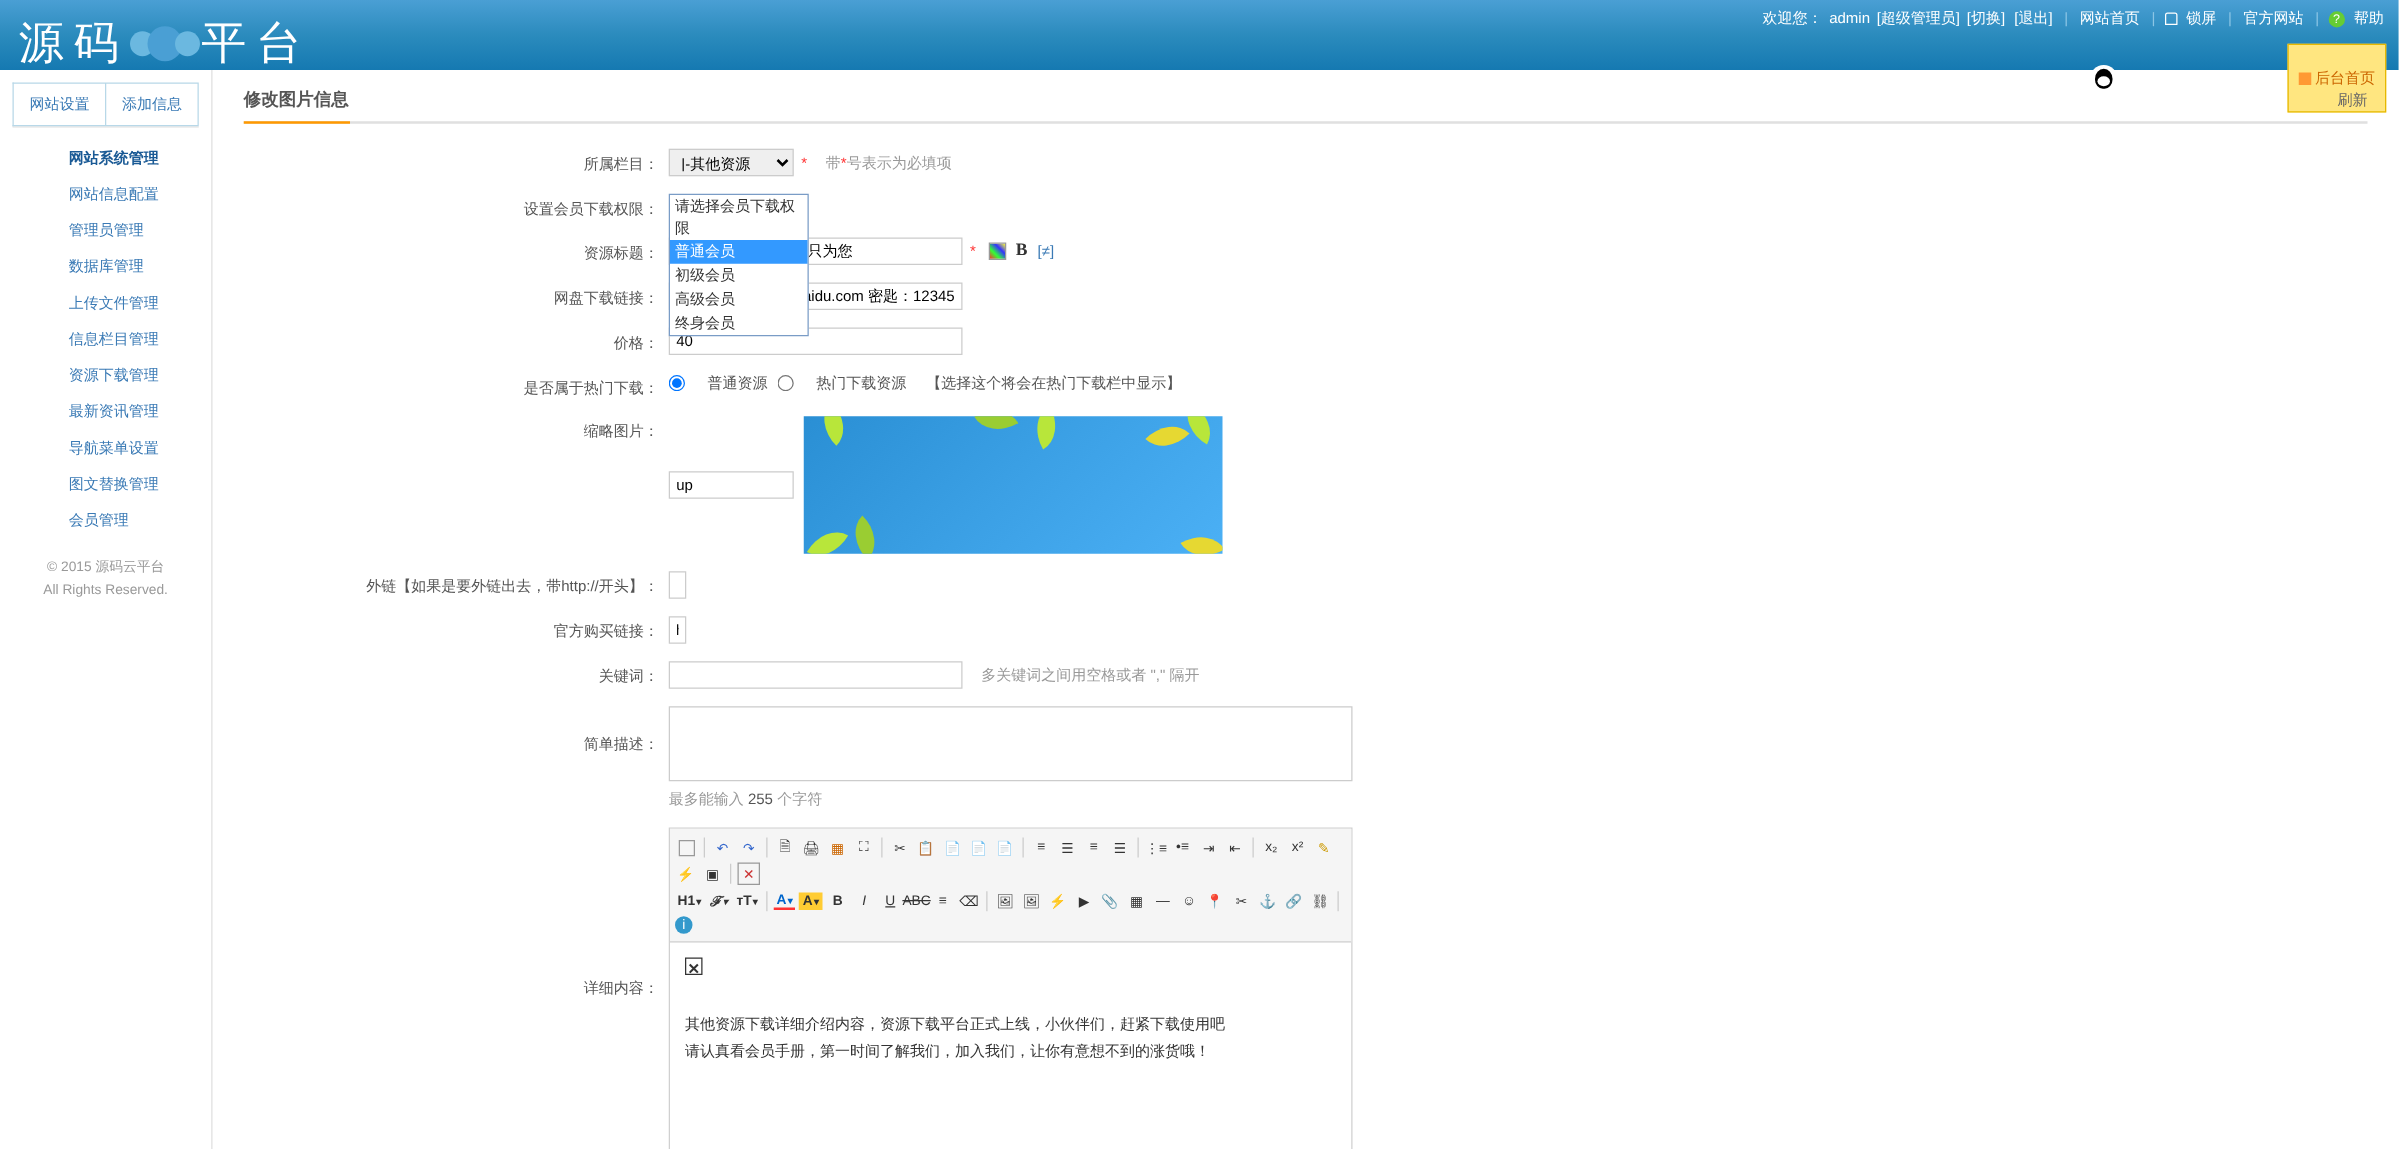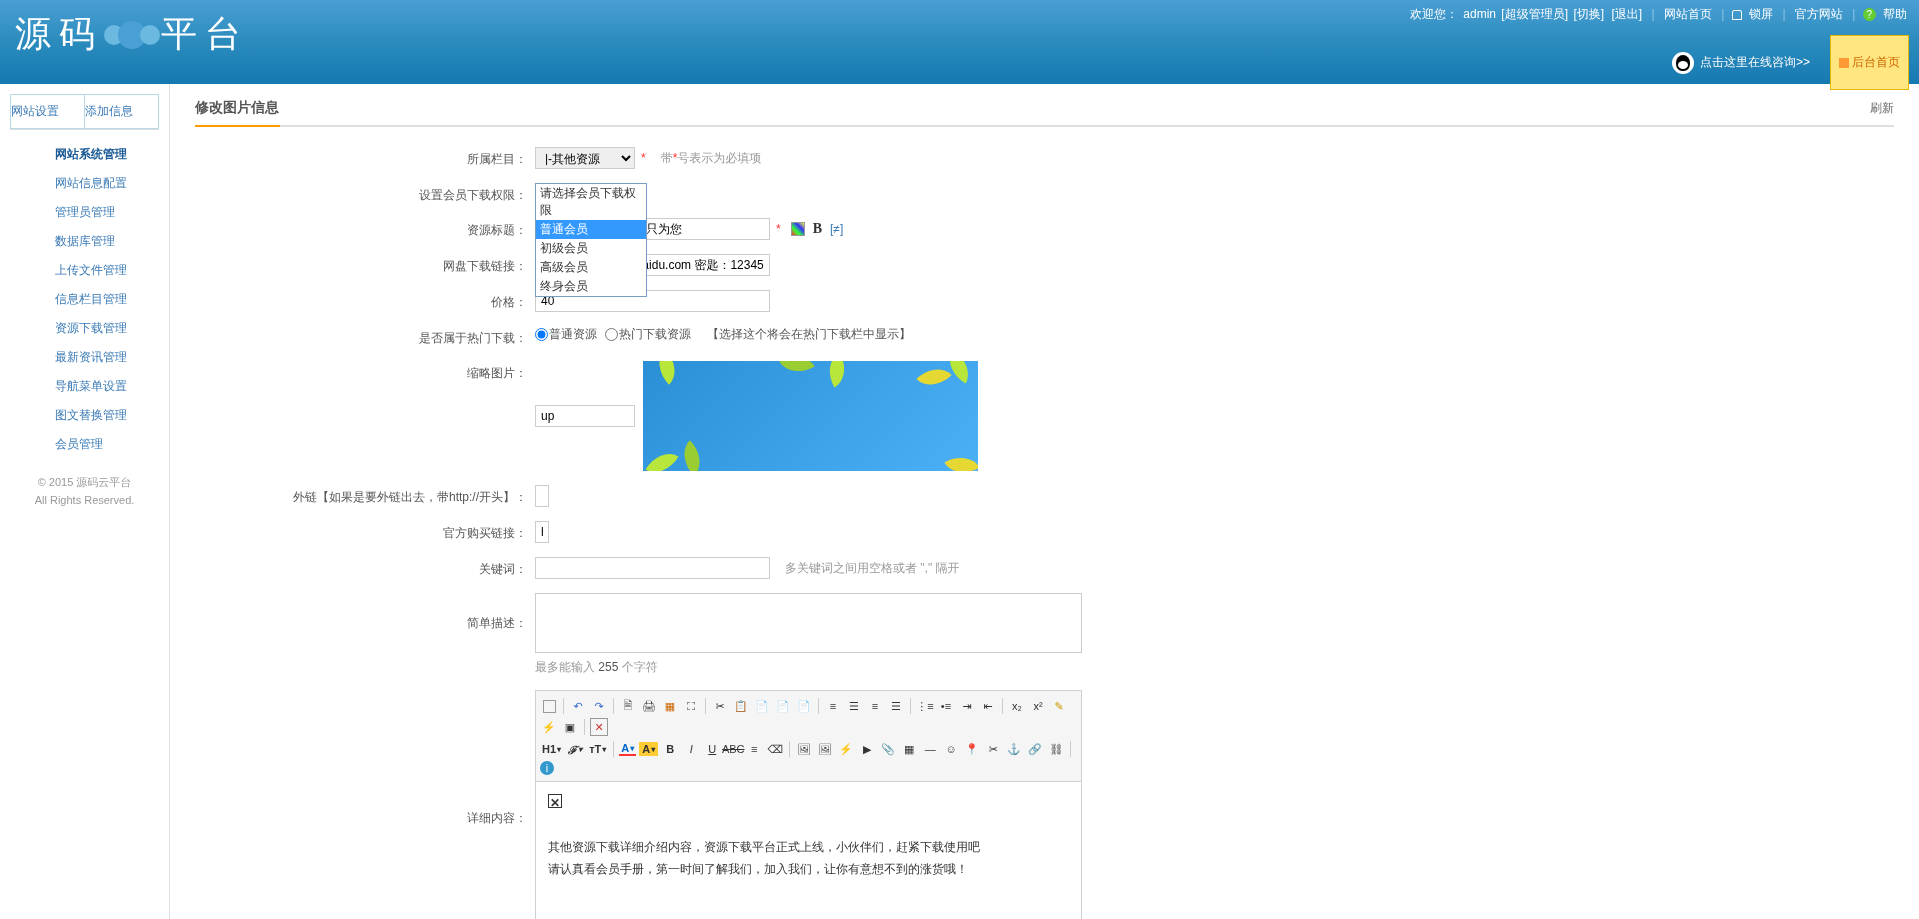--- a/index.html
+++ b/index.html
@@ -1,35 +1,35 @@
 <!DOCTYPE html>
 <html><head>
 <meta charset="utf-8">
 <style>
 * { margin: 0; padding: 0; box-sizing: border-box; }
 body { font-family: "Microsoft YaHei", Arial, sans-serif; font-size: 12px; color: #333; background: #fff; }
-.header { height: 84px; background: linear-gradient(to bottom, #4a9fd4 0%, #2b8bbd 50%, #1579b1 100%); position: relative; color: #fff; }
+.header { height: 56px; background: linear-gradient(to bottom, #4a9fd4 0%, #2b8bbd 50%, #1579b1 100%); position: relative; color: #fff; }
 .logo { position: absolute; left: 15px; top: 10px; font-size: 36px; font-weight: 300; letter-spacing: 8px; color: #fff; display: flex; align-items: center; }
 .logo-clouds { display: inline-flex; align-items: center; margin: 0 4px; }
 .cloud { width: 20px; height: 20px; background: #6bb8e0; border-radius: 50%; margin: 0 -3px; }
 .cloud.big { width: 28px; height: 28px; background: #4a9fd4; }
 .header-links { position: absolute; right: 10px; top: 6px; font-size: 12px; }
 .header-links a { color: #fff; text-decoration: none; margin: 0 2px; }
 .header-links .sep { color: #8bc5e5; margin: 0 4px; }
 .header-row2 { position: absolute; right: 10px; top: 35px; display: flex; align-items: center; }
 .qq-icon { width: 22px; height: 22px; border-radius: 50%; background: #fff; display: inline-flex; align-items: center; justify-content: center; margin-right: 6px; }
 .penguin { width: 14px; height: 16px; background: #000; border-radius: 50% 50% 45% 45%; position: relative; }
 .penguin::before { content: ''; position: absolute; bottom: 2px; left: 2px; width: 10px; height: 8px; background: #fff; border-radius: 50%; }
 .header-row2 a { color: #fff; text-decoration: none; font-size: 12px; }
 .home-btn { background: #ffe680; border: 1px solid #e6b800; color: #cc6600; padding: 18px 8px; margin-left: 20px; font-size: 12px; display: inline-flex; align-items: center; }
 .home-btn-icon { width: 10px; height: 10px; background: #ff9933; margin-right: 3px; display: inline-block; }
 .container { display: flex; }
 .sidebar { width: 170px; background: #fff; border-right: 1px solid #e0e0e0; min-height: 847px; padding: 10px 0; }
 .sidebar-tabs { display: flex; border-bottom: 1px solid #ddd; margin: 0 10px 10px; }
-.sidebar-tab { flex: 1; text-align: left; padding: 8px 0; border: 1px solid #b8d8e8; background: #fff; color: #3a7ab5; cursor: pointer; font-size: 12px; }
+.sidebar-tab { flex: 1; text-align: center; padding: 8px 0; border: 1px solid #b8d8e8; background: #fff; color: #3a7ab5; cursor: pointer; font-size: 12px; }
 .sidebar-tab:first-child { border-right: none; }
 .sidebar-menu { list-style: none; padding: 0 20px; }
 .sidebar-menu li { padding: 6px 0; }
 .sidebar-menu a { color: #3a7ab5; text-decoration: none; font-size: 12px; padding-left: 35px; }
 .sidebar-menu .active a { font-weight: bold; color: #1a5a95; }
 .sidebar-footer { text-align: center; color: #999; margin-top: 15px; font-size: 11px; line-height: 1.6; }
 .main { flex: 1; padding: 15px 25px; }
 .page-title-row { display: flex; justify-content: space-between; align-items: center; border-bottom: 2px solid #e0e0e0; padding-bottom: 8px; margin-bottom: 20px; position: relative; }
 .page-title { font-size: 14px; color: #555; font-weight: bold; }
 .page-title-row::after { content: ''; position: absolute; bottom: -2px; left: 0; width: 85px; height: 2px; background: #ff9900; }
@@ -45,21 +45,21 @@
 .hint .req { margin: 0; }
 .dropdown-open { position: absolute; top: 0; left: 0; background: #fff; border: 1px solid #7a9cc6; width: 112px; z-index: 10; }
 .dropdown-open div { padding: 1px 4px; font-size: 12px; cursor: pointer; }
 .dropdown-open .selected { background: #3399ff; color: #fff; }
 .toolbar-icons { display: inline-flex; align-items: center; margin-left: 10px; gap: 8px; }
 .tb-icon { width: 14px; height: 14px; display: inline-block; }
 .tb-color { background: linear-gradient(45deg, #f33, #3f3, #33f, #ff3); border: 1px solid #999; }
 .tb-bold { font-weight: bold; font-size: 14px; color: #333; font-family: serif; }
 .tb-bracket { color: #3a7ab5; font-size: 12px; }
 .radio-group { display: flex; align-items: center; gap: 8px; }
-.radio-group label { display: flex; align-items: center; gap: 1px; color: #555; }
+.radio-group label { display: flex; align-items: center; gap: 18px; color: #555; }
 .radio-note { color: #555; margin-left: 8px; }
 .thumb-row { align-items: flex-start; }
 .thumb-input { width: 100px !important; }
 .preview-img { width: 335px; height: 110px; background: linear-gradient(135deg, #2a8fd4 0%, #3ba0e5 50%, #4bb0f5 100%); margin-left: 8px; position: relative; overflow: hidden; }
 .leaf { position: absolute; width: 28px; height: 22px; background: #b8e63a; border-radius: 0 100% 0 100%; }
 .leaf.l1 { top: -5px; left: 10px; transform: rotate(45deg); }
 .leaf.l2 { top: -8px; left: 140px; transform: rotate(-30deg); background: #9acd32; }
 .leaf.l3 { top: -2px; left: 180px; transform: rotate(60deg); }
 .leaf.l4 { top: 5px; right: 30px; transform: rotate(-45deg); background: #e6d832; }
 .leaf.l5 { top: -5px; right: 5px; transform: rotate(30deg); }

